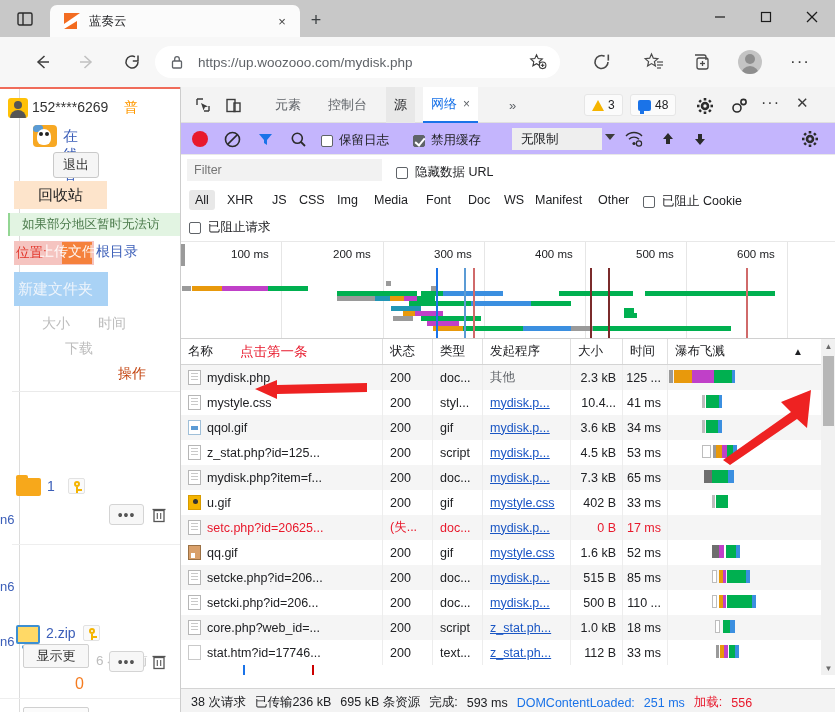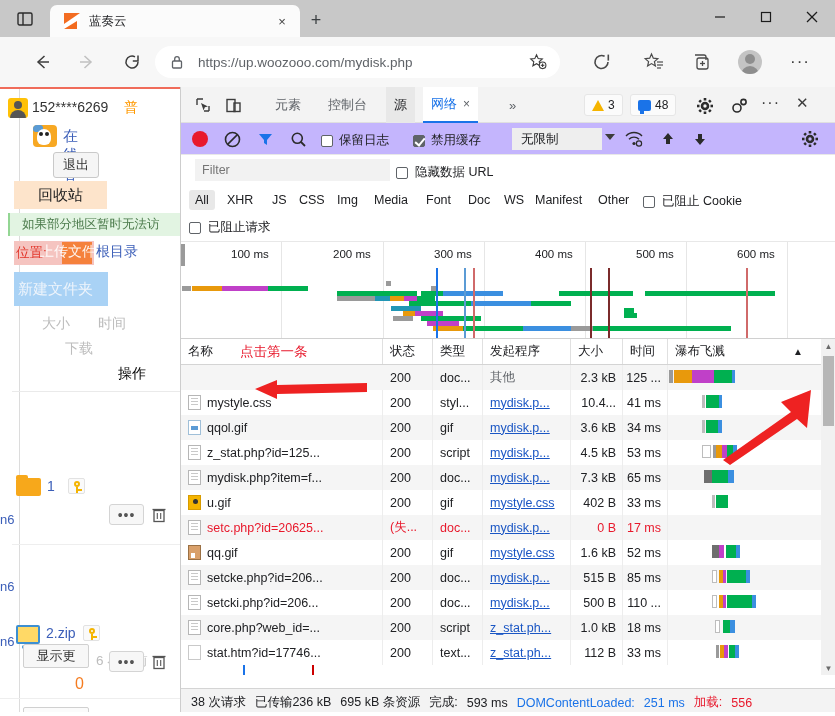--- a/index.html
+++ b/index.html
@@ -144,21 +144,21 @@
 
   .newfolder-pill{
     position:absolute; left:14px; top:183px; width:94px; height:34px;
     background:#a9d2f5;
   }
   .newfolder-text{ position:absolute; left:18px; top:191px; font-size:15px; color:#eef4fb;}
 
   .col-size{ position:absolute; left:42px; top:226px; font-size:14px; color:#bdbdbd; }
   .col-time{ position:absolute; left:98px; top:226px; font-size:14px; color:#bdbdbd; }
   .col-down{ position:absolute; left:65px; top:251px; font-size:14px; color:#bdbdbd; }
-  .col-oper{ position:absolute; left:118px; top:276px; font-size:14px; color:#000000; }
+  .col-oper{ position:absolute; left:118px; top:276px; font-size:14px; color:#c2410c; }
   .hr1{ position:absolute; left:12px; top:302px; width:168px; height:1px; background:#eaeaea; }
 
   .folderico{
     position:absolute; left:16px; top:389px; width:25px; height:18px;
     background:#f7a81b; border-radius:2px;
   }
   .folderico::before{content:"";position:absolute;left:0;top:-3px;width:12px;height:4px;background:#f7a81b;border-radius:2px 2px 0 0;}
   .fname1{ position:absolute; left:47px; top:389px; font-size:14px; color:#3b5eb8; }
   .keyico{
     position:absolute; width:17px; height:16px; border:1px solid #e2e2e2; border-radius:2px;
@@ -276,21 +276,21 @@
   .nt-ico.wifi{ left:444px; } .nt-ico.up{ left:478px; } .nt-ico.down{ left:510px; }
   .nt-ico.gear2{ left:620px; }
 
   
   .fr{
     position:absolute; left:0; top:68px; width:655px; height:32px; background:#fff;
   }
   .filter-input{
     position:absolute; left:6px; top:4px; width:195px; height:22px;
     background:#f2f2f2; border:none; outline:none; padding-left:7px;
-    font-size:12.5px; color:#5f6368; font-family:"Liberation Sans",sans-serif;margin-left:8px;
+    font-size:12.5px; color:#5f6368; font-family:"Liberation Sans",sans-serif;
   }
   .hide-url{ position:absolute; left:215px; top:9px; display:flex;align-items:center;gap:7px;font-size:12.5px;color:#202124;}
 
   
   .tr2{
     position:absolute; left:0; top:100px; width:655px; height:28px; background:#fff;
   }
   .type-pill{
     position:absolute; top:3px; height:20px; padding:0 6px; border-radius:3px;
     display:flex; align-items:center; font-size:12.5px; color:#202124;
@@ -797,20 +797,24 @@
         <span class="th" style="left:442px;width:45px">时间</span>
         <span class="th" style="left:487px;width:168px;border-right:none">瀑布飞溅</span>
         <span class="th-sort">▲</span>
       </div>
 
       <div class="rows">
         <span class="wf-blue"></span>
         <span class="wf-red"></span>
 
         <div class="row odd" style="top:0">
+          <span class="cell name">
+              <span class="ricon docico"></span>
+              <span>mydisk.php</span>
+            </span>
           <span class="cell status">200</span>
           <span class="cell type">doc...</span>
           <span class="cell init" style="color:#5f6368">其他</span>
           <span class="cell size">2.3 kB</span>
           <span class="cell time">125 ...</span>
           <span class="cell wf">
             <span class="wfseg" style="left:1px;width:4px;background:#9a9a9a"></span>
             <span class="wfseg" style="left:6px;width:18px;background:#e8990c"></span>
             <span class="wfseg" style="left:24px;width:22px;background:#c040c8"></span>
             <span class="wfseg" style="left:46px;width:18px;background:#00b050"></span>

